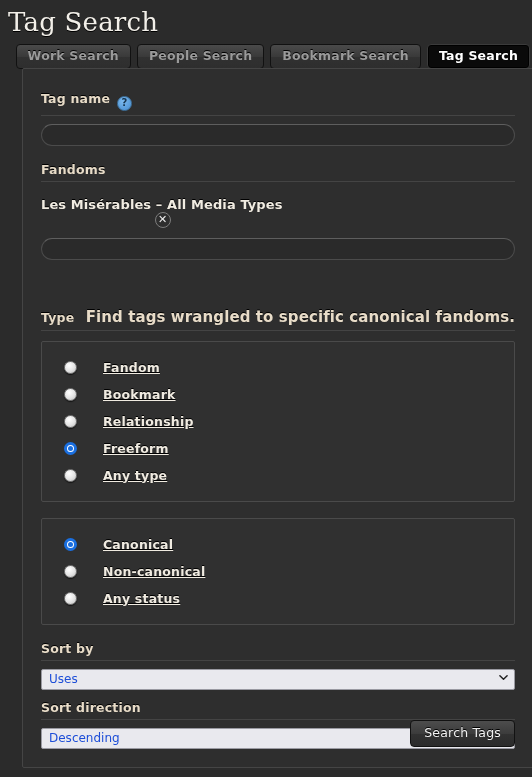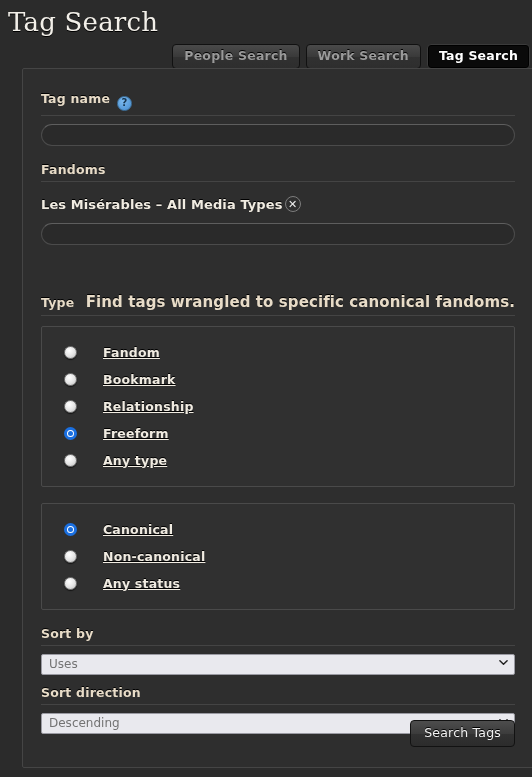--- a/index.html
+++ b/index.html
@@ -134,20 +134,21 @@
     padding: 4px 0 10px 0;
   }
   .token {
     display: inline-flex;
     align-items: center;
     font-size: 13px;
     font-weight: bold;
     color: #f1ece2;
     text-shadow: 0 -1px 0 #000;
     letter-spacing: 0.1px;
+    flex-direction: column;
   }
   .token-remove {
     display: inline-flex;
     align-items: center;
     justify-content: center;
     width: 16px;
     height: 16px;
     margin-left: 2px;
     border: 1px solid #7d7d7d;
     border-radius: 50%;
@@ -241,21 +242,21 @@
   .select-wrap {
     position: relative;
     width: 100%;
   }
   .select-box {
     width: 100%;
     height: 21px;
     background: #e9e9ee;
     border: 1px solid #9a9aa2;
     border-radius: 2px;
-    color: #737373;
+    color: #1d4ed8;
     font-family: "DejaVu Sans", sans-serif;
     font-size: 12px;
     padding: 0 22px 0 7px;
     display: flex;
     align-items: center;
     cursor: pointer;
     line-height: 19px;
   }
   .select-chevron {
     position: absolute;
@@ -287,22 +288,23 @@
     font-family: "DejaVu Sans", sans-serif;
     line-height: 14px;
   }
 </style>
 </head>
 <body>
 
 <div class="page-header">
   <h1 class="page-title">Tag Search</h1>
   <div class="tab-bar">
+    <span class="tab">Work Search</span>
     <span class="tab">People Search</span>
-    <span class="tab">Work Search</span>
+    <span class="tab">Bookmark Search</span>
     <span class="tab active">Tag Search</span>
   </div>
 </div>
 
 <div class="panel">
 
   <label class="field-label">
     <span>Tag name</span><span class="help-icon">?</span>
   </label>
   <input class="text-input" type="text" value="" style="">

